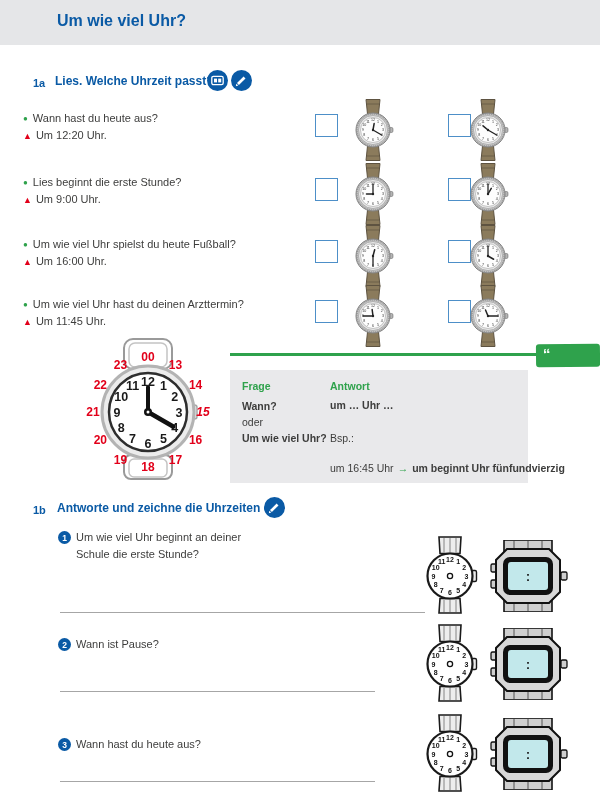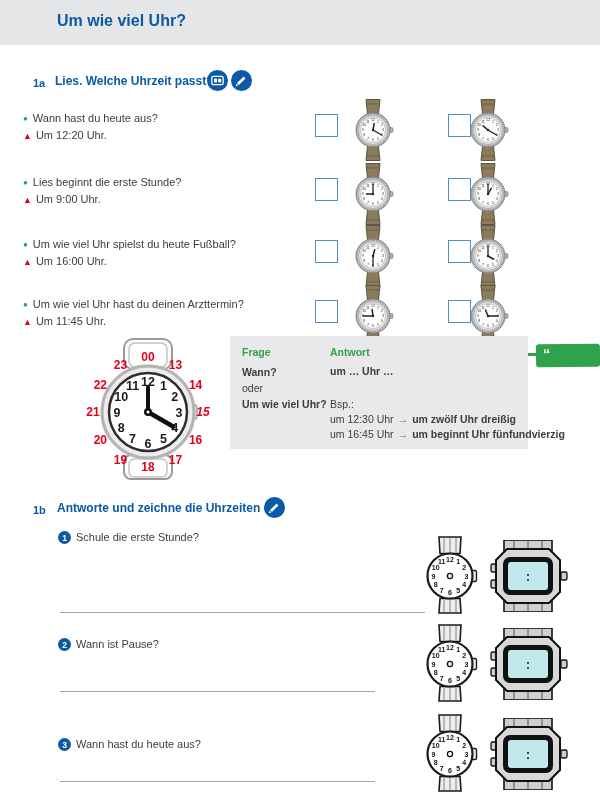--- a/index.html
+++ b/index.html
@@ -18,21 +18,21 @@
   .a-line{top:31px;}
   .marker-q{color:var(--green);font-size:8px;margin-right:5px;vertical-align:1px;}
   .marker-a{color:var(--red);font-size:9px;margin-right:4px;vertical-align:0.5px;}
   .checkbox{position:absolute;top:16px;width:21px;height:21px;background:#fff;
             border:1.6px solid var(--cb);}
   .watch-mount{position:absolute;top:1px;width:44px;height:62px;}
   .greenline{left:230px;top:353px;width:370px;height:3px;background:var(--green);}
   .quote-badge{left:536px;top:344px;width:64px;height:23px;background:var(--green);
                border-radius:3px;transform:rotate(-0.6deg);}
   .quote-glyph{position:absolute;left:7px;top:1px;color:#fff;font-size:15px;font-weight:bold;}
-  .rulebox{left:230px;top:336px;width:298px;height:113px;background:var(--box);}
+  .rulebox{left:230px;top:370px;width:298px;height:113px;background:var(--box);}
   .rb{position:absolute;font-size:10.5px;white-space:nowrap;}
   .rb-green{color:var(--green);font-weight:bold;}
   .rb-bold{font-weight:bold;}
   .rb-arrow{color:var(--green);font-weight:bold;margin:0 4px;}
   .num-badge{width:13px;height:13px;border-radius:50%;background:var(--blue);color:#fff;
              font-size:8.5px;font-weight:bold;display:flex;align-items:center;justify-content:center;}
   .q1b-text{font-size:11px;line-height:16.5px;}
   .answer-line{height:0;border-top:1px solid var(--line);}
   .big-clock{left:80px;top:336px;width:136px;height:146px;}
   svg{display:block;}
@@ -360,39 +360,39 @@
     <span class="quote-glyph">“</span>
   </div>
   <div class="abs rulebox">
     <span class="rb rb-green" style="left:12px;top:10px;">Frage</span>
     <span class="rb rb-green" style="left:100px;top:10px;">Antwort</span>
     <span class="rb rb-bold" style="left:12px;top:30px;">Wann?</span>
     <span class="rb rb-bold" style="left:100px;top:29px;">um … Uhr …</span>
     <span class="rb" style="left:12px;top:46px;">oder</span>
     <span class="rb rb-bold" style="left:12px;top:62px;">Um wie viel Uhr?</span>
     <span class="rb" style="left:100px;top:62px;">Bsp.:</span>
-    <span class="rb" style="left:100px;top:77px;"><span>um 12:30 Uhr</span><span class="rb-arrow">→</span><span class="rb-bold">um zwölf Uhr dreißig</span></span>
     <span class="rb" style="left:100px;top:92px;"><span>um 16:45 Uhr</span><span class="rb-arrow">→</span><span class="rb-bold">um beginnt Uhr fünfundvierzig</span></span>
   </div>
 
   <div class="abs" style="left:33px;top:500px;">
     <span class="task-num">1b</span>
   </div>
   <div class="abs task-title" style="left:57px;top:501px;">Antworte und zeichne die Uhrzeiten ein.</div>
   <div class="abs circle-icon" style="left:264px;top:497px;">
     <svg width="21" height="21" viewBox="0 0 21 21">
       <path d="M4.8 16.2 L5.4 13.7 L7.3 15.6 Z" fill="#fff"></path>
       <path d="M6 13.1 L12.6 6.5 L14.5 8.4 L7.9 15 Z" fill="#fff"></path>
     </svg>
   </div>
 
   <div class="abs num-badge" style="left:58px;top:531px;">
       <span>1</span>
     </div>
   <div class="abs q1b-text" style="left:76px;top:529px;">
+    <div>Um wie viel Uhr beginnt an deiner</div>
     <div>Schule die erste Stunde?</div>
   </div>
   <div class="abs answer-line" style="left:60px;top:612px;width:365px;"></div>
   <div class="abs" style="left:424px;top:536px;width:54px;height:78px;">
       <svg width="54" height="78" viewBox="0 0 54 78">
     <path d="M15 1 L37 1 L36 17.5 L16 17.5 Z" fill="#ededed" stroke="#1a1a1a" stroke-width="1.6"></path>
     <line x1="20" y1="2" x2="20" y2="16.5" stroke="#6a6a6a" stroke-width="0.8"></line>
     <line x1="26" y1="2" x2="26" y2="16.5" stroke="#6a6a6a" stroke-width="0.8"></line>
     <line x1="32" y1="2" x2="32" y2="16.5" stroke="#6a6a6a" stroke-width="0.8"></line>
     <path d="M16 62.5 L36 62.5 L37 77 L15 77 Z" fill="#ededed" stroke="#1a1a1a" stroke-width="1.6"></path>

